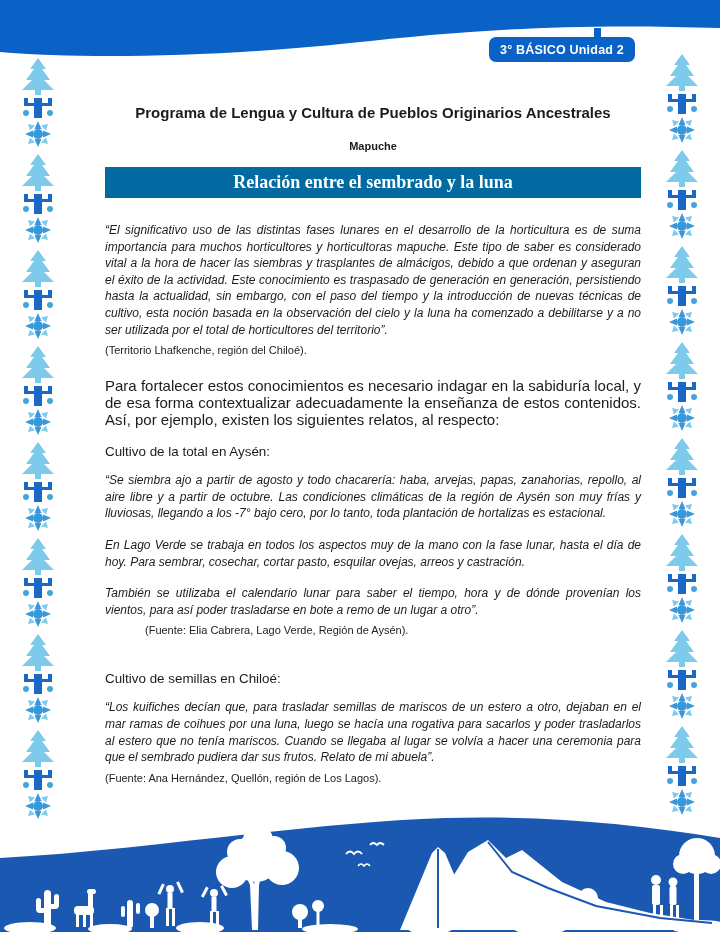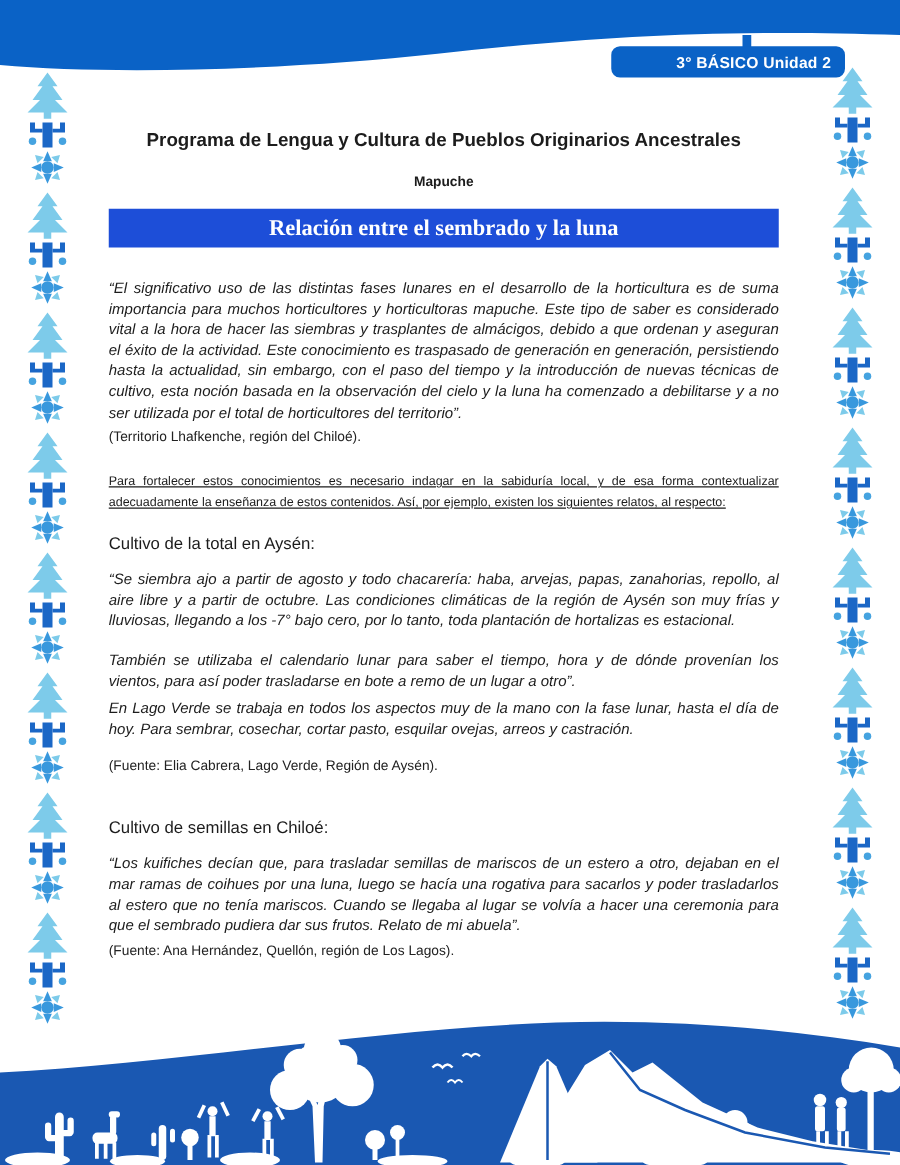--- a/index.html
+++ b/index.html
@@ -10,46 +10,45 @@
     color:#1c1c1c;
   }
   
   .top-band{position:absolute;top:0;left:0;}
   .badge{
     position:absolute;top:37px;left:489px;width:146px;height:25px;
     background:#0a62c6;border-radius:7px;
     color:#ffffff;font-size:12.5px;font-weight:bold;
     display:flex;align-items:center;justify-content:center;
     letter-spacing:.2px;
-    padding-left:41px;
   }
   
   .border-left{position:absolute;top:56px;left:15px;}
   .border-right{position:absolute;top:52px;right:15px;}
   
-  .content{position:absolute;left:87px;top:104px;width:536px;}
+  .content{position:absolute;left:105px;top:104px;width:536px;}
   .program-title{font-size:15px;font-weight:bold;text-align:center;margin:0 0 19px 0;}
   .subtitle{font-size:11px;font-weight:bold;text-align:center;margin:0 0 15px 0;}
   .banner{
-    background:#1d4ed8;height:31px;margin:0 0 24px 0;
+    background:#0369a1;height:31px;margin:0 0 24px 0;
     display:flex;align-items:center;justify-content:center;
     color:#ffffff;font-family:"Liberation Serif", serif;
     font-size:18px;font-weight:bold;
   }
   .quote{
     font-size:12px;font-style:italic;line-height:16.6px;
     text-align:justify;margin:0 0 15px 0;
   }
   .quote.tight{margin-bottom:5px;}
   .plain{
-    font-size:10px;line-height:17px;text-align:justify;margin:0 0 16px 0;text-decoration:underline;
+    font-size:15px;line-height:17px;text-align:justify;margin:0 0 16px 0;
   }
   .section-heading{font-size:13.4px;margin:0 0 13px 0;}
   .source{font-size:11px;line-height:14px;margin:0 0 18px 0;color:#222;}
-  .source.gap-large{margin-bottom:34px;}
+  .source.gap-large{margin-bottom:34px;margin-left:40px;}
   
   .bottom-art{position:absolute;left:0;bottom:0;}
 </style>
 </head>
 <body>
 
 <div class="page">
 
   <svg class="top-band" width="720" height="70" viewBox="0 0 720 70" aria-hidden="true">
     <path d="M0 0 H720 V28 C570 23 470 30 350 43 C230 56 90 60 0 52 Z" fill="#0a62c6"></path>
@@ -104,22 +103,22 @@
     <div class="subtitle">Mapuche</div>
     <div class="banner">Relación entre el sembrado y la luna</div>
 
     <p class="quote tight">“El significativo uso de las distintas fases lunares en el desarrollo de la horticultura es de suma importancia para muchos horticultores y horticultoras mapuche. Este tipo de saber es considerado vital a la hora de hacer las siembras y trasplantes de almácigos, debido a que ordenan y aseguran el éxito de la actividad. Este conocimiento es traspasado de generación en generación, persistiendo hasta la actualidad, sin embargo, con el paso del tiempo y la introducción de nuevas técnicas de cultivo, esta noción basada en la observación del cielo y la luna ha comenzado a debilitarse y a no ser utilizada por el total de horticultores del territorio”.</p>
     <p class="source" style="margin-bottom:20px">(Territorio Lhafkenche, región del Chiloé).</p>
 
     <p class="plain">Para fortalecer estos conocimientos es necesario indagar en la sabiduría local, y de esa forma contextualizar adecuadamente la enseñanza de estos contenidos. Así, por ejemplo, existen los siguientes relatos, al respecto:</p>
 
     <p class="section-heading">Cultivo de la total en Aysén:</p>
     <p class="quote">“Se siembra ajo a partir de agosto y todo chacarería: haba, arvejas, papas, zanahorias, repollo, al aire libre y a partir de octubre. Las condiciones climáticas de la región de Aysén son muy frías y lluviosas, llegando a los -7° bajo cero, por lo tanto, toda plantación de hortalizas es estacional.</p>
+    <p class="quote">En Lago Verde se trabaja en todos los aspectos muy de la mano con la fase lunar, hasta el día de hoy. Para sembrar, cosechar, cortar pasto, esquilar ovejas, arreos y castración.</p>
     <p class="quote tight">También se utilizaba el calendario lunar para saber el tiempo, hora y de dónde provenían los vientos, para así poder trasladarse en bote a remo de un lugar a otro”.</p>
-    <p class="quote">En Lago Verde se trabaja en todos los aspectos muy de la mano con la fase lunar, hasta el día de hoy. Para sembrar, cosechar, cortar pasto, esquilar ovejas, arreos y castración.</p>
     <p class="source gap-large">(Fuente: Elia Cabrera, Lago Verde, Región de Aysén).</p>
 
     <p class="section-heading">Cultivo de semillas en Chiloé:</p>
     <p class="quote tight">“Los kuifiches decían que, para trasladar semillas de mariscos de un estero a otro, dejaban en el mar ramas de coihues por una luna, luego se hacía una rogativa para sacarlos y poder trasladarlos al estero que no tenía mariscos. Cuando se llegaba al lugar se volvía a hacer una ceremonia para que el sembrado pudiera dar sus frutos. Relato de mi abuela”.</p>
     <p class="source">(Fuente: Ana Hernández, Quellón, región de Los Lagos).</p>
   </div>
 
   <svg class="bottom-art" width="720" height="120" viewBox="0 812 720 120" aria-hidden="true">
 
     <path d="M0 932 V858 C140 851 300 823 445 818 C545 815 635 824 720 838 V932 Z" fill="#1a58b2"></path>

